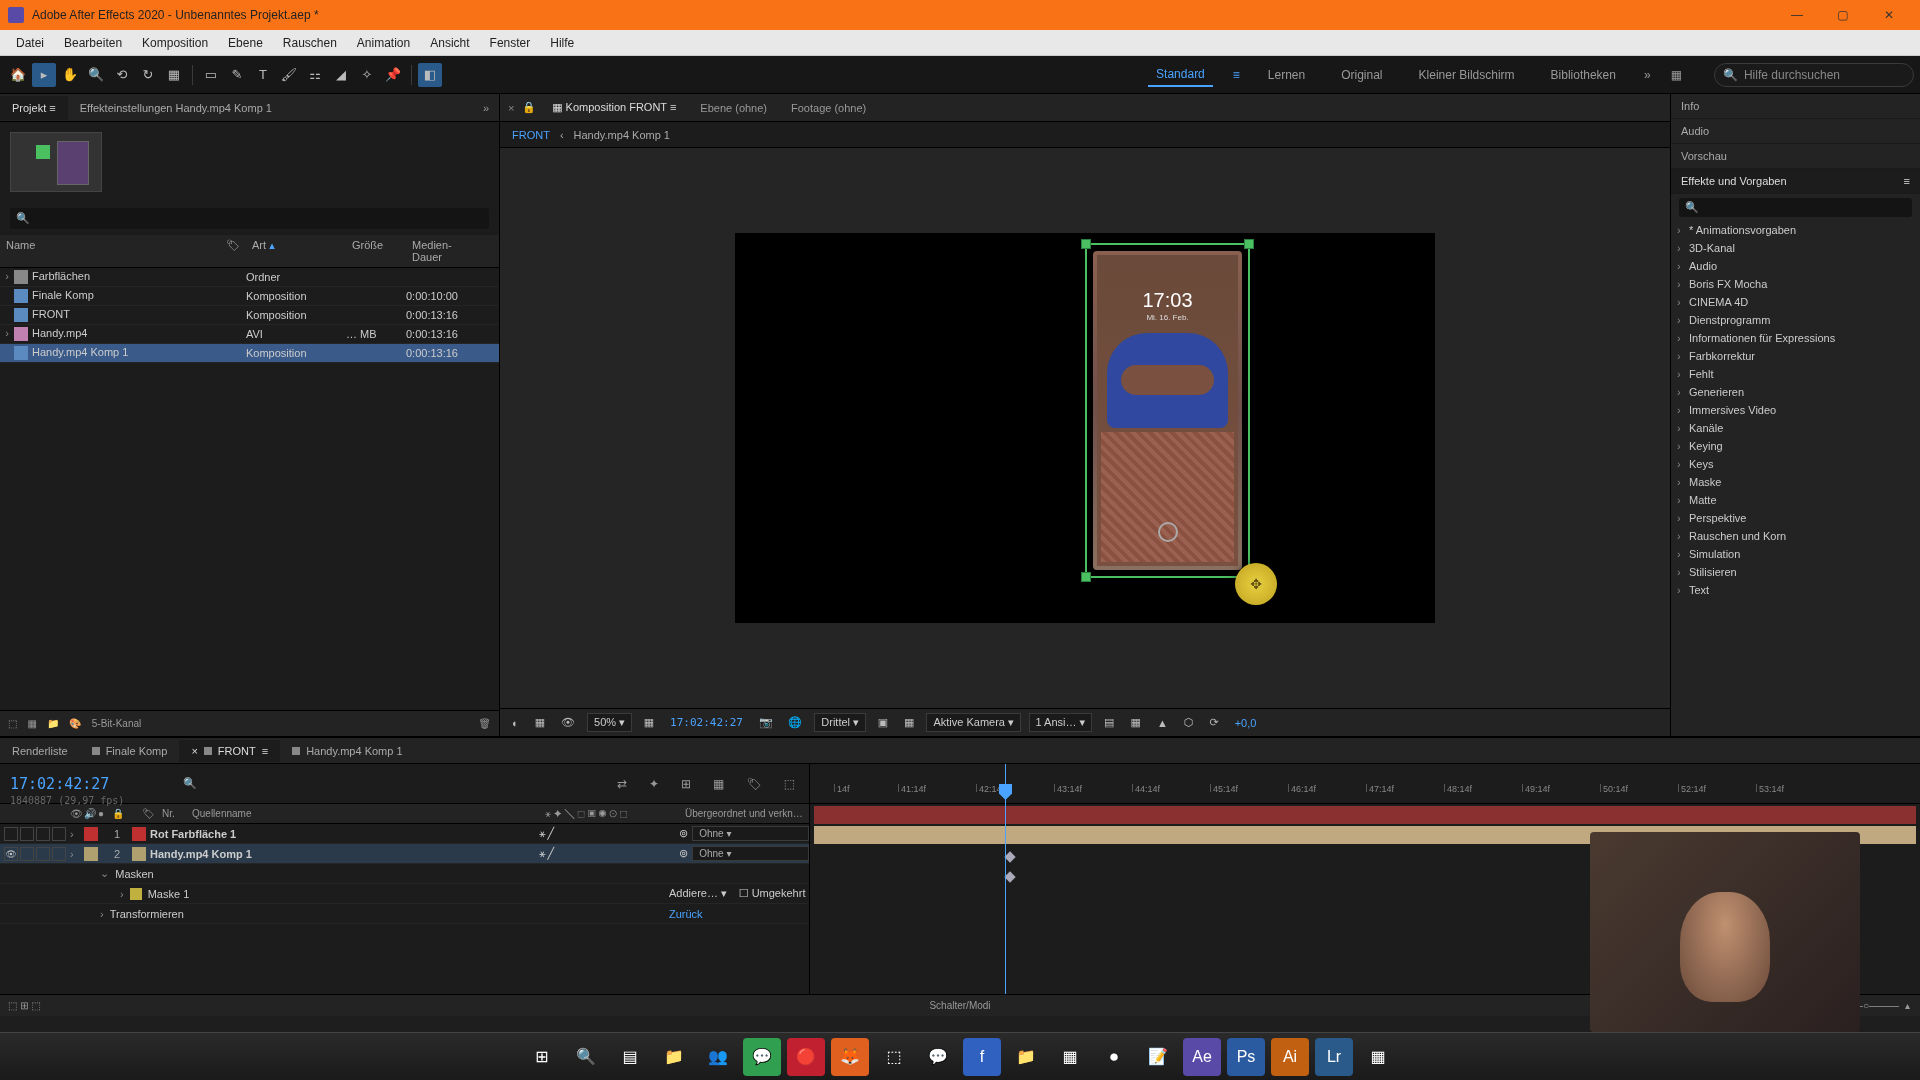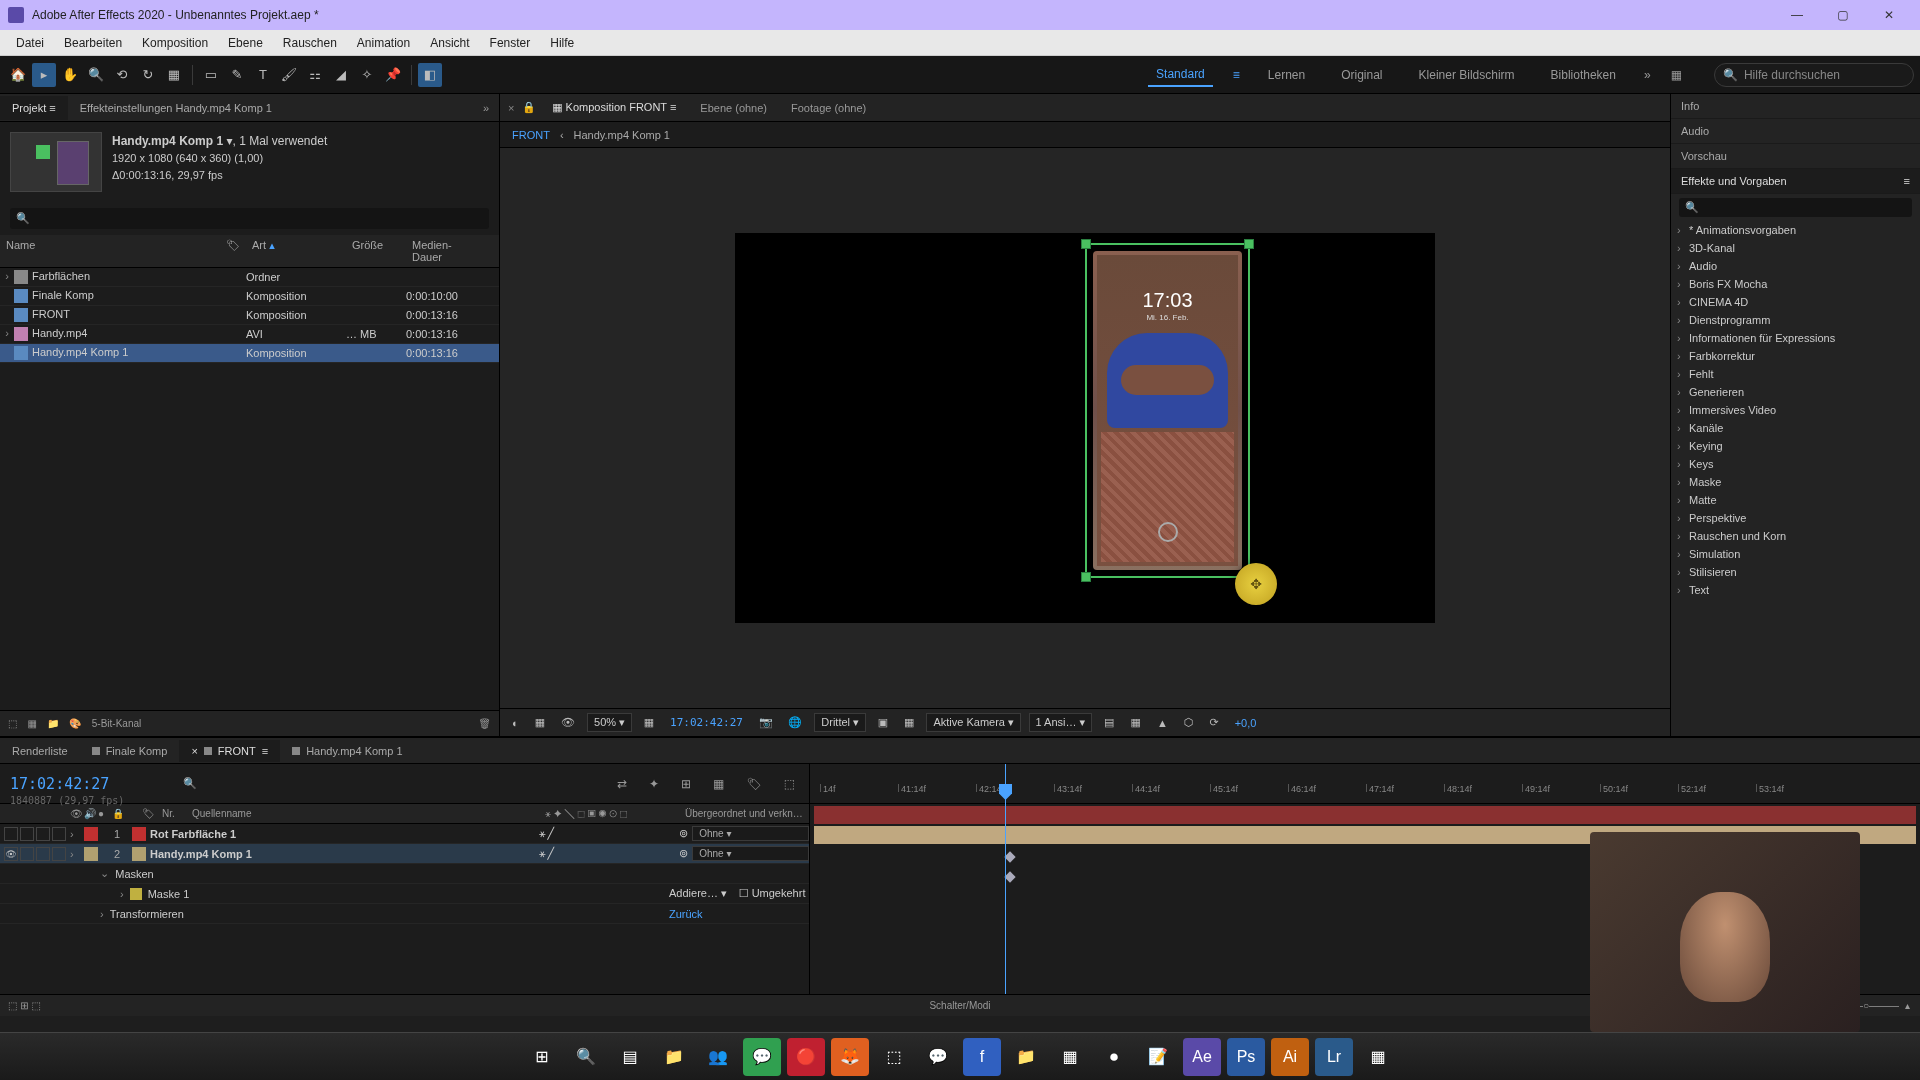--- a/index.html
+++ b/index.html
@@ -1,17 +1,17 @@
 <!DOCTYPE html>
 <html><head>
 <meta charset="utf-8">
 <style>
 * { margin:0; padding:0; box-sizing:border-box; font-family:"Segoe UI",Tahoma,sans-serif; user-select:none; }
 body { background:#1e1e1e; color:#ccc; font-size:11px; overflow:hidden; width:1920px; height:1080px; }
-.titlebar { height:30px; background:#c4b5fd; color:#222; display:flex; align-items:center; padding:0 8px; font-size:12px; }
+.titlebar { height:30px; background:#f97316; color:#222; display:flex; align-items:center; padding:0 8px; font-size:12px; }
 .titlebar .logo { width:16px; height:16px; background:#5a4aa8; margin-right:8px; border-radius:2px; }
 .titlebar .title { flex:1; }
 .titlebar .winbtn { width:46px; height:30px; display:flex; align-items:center; justify-content:center; color:#333; }
 .menubar { height:26px; background:#e8e8e8; color:#222; display:flex; align-items:center; padding:0 6px; font-size:12px; border-bottom:1px solid #ccc; }
 .menubar .menuitem { padding:4px 10px; }
 .toolbar { height:38px; background:#171717; display:flex; align-items:center; padding:0 6px; gap:2px; border-bottom:1px solid #000; }
 .toolbar .tool { width:24px; height:24px; display:flex; align-items:center; justify-content:center; color:#bbb; font-size:13px; border-radius:2px; }
 .toolbar .tool.blue { background:#2a5a8a; }
 .toolbar .sep { width:1px; height:20px; background:#3a3a3a; margin:0 4px; }
 .toolbar .workspace { margin-left:auto; display:flex; align-items:center; gap:20px; font-size:12px; color:#999; }
@@ -186,25 +186,20 @@
 
 <div class="main">
   <div class="left">
     <div class="lefttabs">
       <div class="tab active"><span>Projekt</span> ≡</div>
       <div class="tab">Effekteinstellungen Handy.mp4 Komp 1</div>
       <div class="chev">»</div>
     </div>
     <div class="projectheader">
       <div class="thumb"></div>
-      <div class="projectinfo">
-        <div class="name"><span style="font-weight:600">Handy.mp4 Komp 1</span> ▾<span>, 1 Mal verwendet</span></div>
-        <div>1920 x 1080 (640 x 360) (1,00)</div>
-        <div>Δ0:00:13:16, 29,97 fps</div>
-      </div>
     </div>
     <div class="searchproj">
         <div class="box">🔍</div>
       </div>
     <div class="projtable">
       <div class="projhdr">
         <div class="col-name">Name</div>
         <div class="col-tag">🏷</div>
         <div class="col-type"><span>Art</span> <span style="color:#4aa3ff">▴</span></div>
         <div class="col-size">Größe</div>
@@ -444,21 +439,21 @@
           </div>
 <div class="tl-row sub">
             <span class="caret">›</span>
             <span class="propname">Transformieren</span>
             <span class="propval">Zurück</span>
           </div>
         </div>
     </div>
     <div class="tl-right">
       <div class="ruler" id="ruler">
-          <div class="tick" style="left: 10px;">14f</div>
+          <div class="tick" style="left: 24px;">14f</div>
           <div class="tick" style="left: 88px;">41:14f</div>
           <div class="tick" style="left: 166px;">42:14f</div>
           <div class="tick" style="left: 244px;">43:14f</div>
           <div class="tick" style="left: 322px;">44:14f</div>
           <div class="tick" style="left: 400px;">45:14f</div>
           <div class="tick" style="left: 478px;">46:14f</div>
           <div class="tick" style="left: 556px;">47:14f</div>
           <div class="tick" style="left: 634px;">48:14f</div>
           <div class="tick" style="left: 712px;">49:14f</div>
           <div class="tick" style="left: 790px;">50:14f</div>

